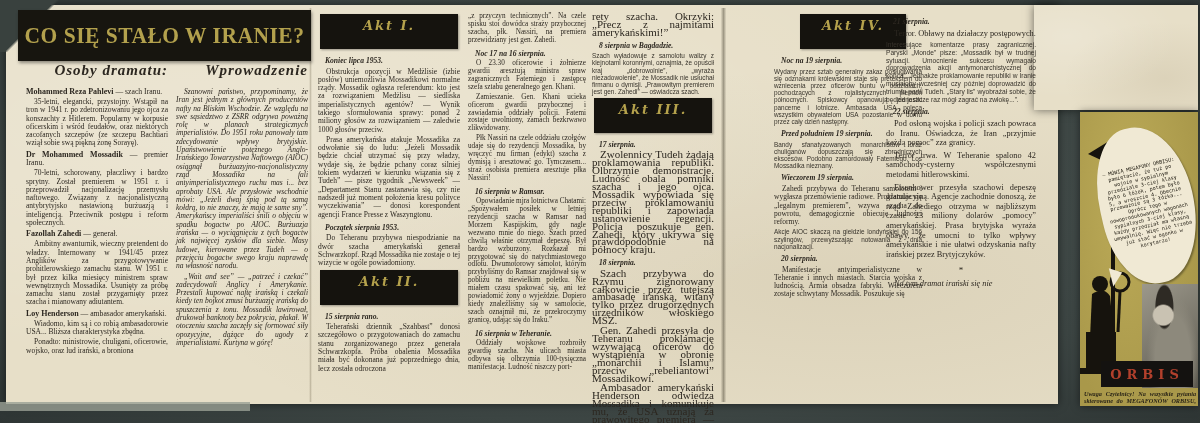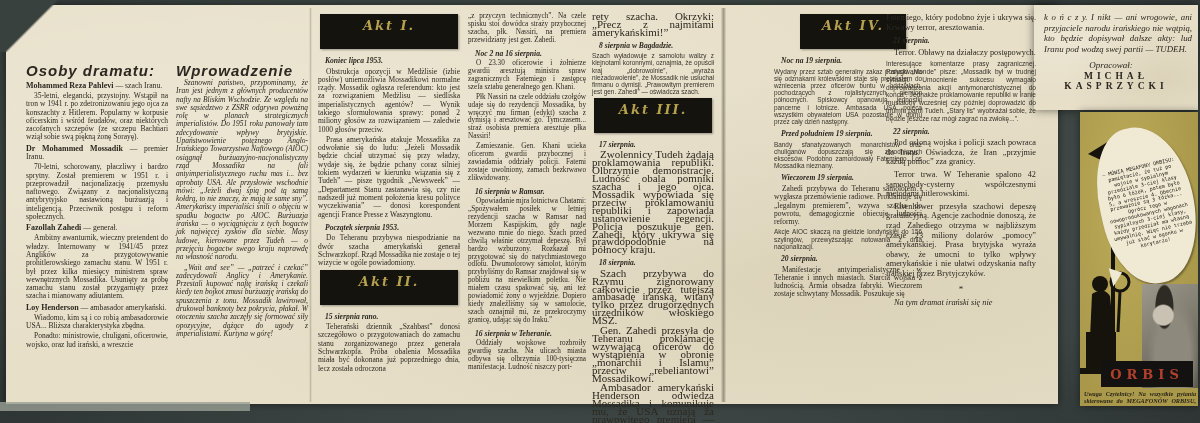--- a/index.html
+++ b/index.html
@@ -29,22 +29,22 @@
   
   .col{position:absolute;color:#2c2720;}
   #colA{left:26px; top:62px; width:142px;}
   #colB{left:176px;top:62px; width:132px;}
   #colC{left:318px;top:13px; width:142px;}
   #colD{left:468px;top:13px; width:118px;}
   #colE{left:592px;top:13px; width:122px;}
   #colF{left:730px;top:13px; width:148px;margin-left:44px;}
   #colG{left:886px;top:13px; width:150px;}
   #colH{left:1044px;top:12px;width:148px;}
-  .b-kicker{font-family:Liberation Sans, sans-serif;font-style:italic;font-weight:bold;
-    font-size:15px;line-height:17px;text-align:left;letter-spacing:1px;margin:0 0 0;}
+  .b-kicker{font-family:Liberation Serif, serif;font-style:italic;font-weight:bold;
+    font-size:15px;line-height:17px;text-align:right;letter-spacing:1px;margin:0 0 9px;}
   .b-act{background:#15130e;color:#b5a24c;font-family:"DejaVu Serif",serif;
     font-style:italic;font-weight:bold;font-size:13px;line-height:23px;height:35px;
     text-align:center;letter-spacing:2px;margin:1px 2px 7px;box-shadow:1px 1px 2px rgba(0,0,0,.35);}
   #colF .b-act{margin:1px 16px 7px 26px;}
   .b-date{font-style:italic;font-weight:bold;font-size:7.6px;line-height:9px;
     margin:4px 0 2.5px 7px;}
   .b-p,.b-pc,.b-pi,.b-pic{font-size:7.5px;line-height:8.3px;text-align:justify;
     margin:0 0 2px;text-indent:8px;}
   .b-pc,.b-pic{text-indent:0;}
   .b-pi,.b-pic{font-style:italic;}
@@ -94,55 +94,58 @@
 
 <div id="scene">
 
   <div class="paper" id="paper-main"></div>
   <div class="paper" id="paper-tr"></div>
   <div id="corner-shadow"></div>
   <div id="crease-1"></div>
   <div id="crease-2"></div>
   <div id="bottom-sliver"></div>
 
+  <div id="title-banner">
+    <span>CO SIĘ STAŁO W IRANIE?</span>
+  </div>
 
   <div class="col" id="colA">
       <div class="b-kicker">Osoby dramatu:</div>
       <div class="b-lead"><b>Mohammed Reza Pahlevi</b> — szach Iranu.</div>
       <div class="b-p">35-letni, elegancki, przystojny. Wstąpił na tron w 1941 r. po zdetronizowaniu jego ojca za konszachty z Hitlerem. Popularny w korpusie oficerskim i wśród feudałów, oraz niektórych zacofanych szczepów (ze szczepu Bachtiari wziął sobie swą piękną żonę Sorayę).</div>
       <div class="b-lead"><b>Dr Mohammed Mossadik</b> — premier Iranu.</div>
       <div class="b-p">70-letni, schorowany, płaczliwy i bardzo sprytny. Został premierem w 1951 r. i przeprowadził nacjonalizację przemysłu naftowego. Związany z nacjonalistyczną antybrytyjsko nastawioną burżuazją i inteligencją. Przeciwnik postępu i reform społecznych.</div>
       <div class="b-lead"><b>Fazollah Zahedi</b> — generał.</div>
       <div class="b-p">Ambitny awanturnik, wieczny pretendent do władzy. Internowany w 1941/45 przez Anglików za przygotowywanie prohitlerowskiego zamachu stanu. W 1951 r. był przez kilka miesięcy ministrem spraw wewnętrznych Mossadika. Usunięty za próbę zamachu stanu został przygarnięty przez szacha i mianowany adiutantem.</div>
       <div class="b-lead"><b>Loy Henderson</b> — ambasador amerykański.</div>
       <div class="b-p">Wiadomo, kim są i co robią ambasadorowie USA... Bliższa charakterystyka zbędna.</div>
-      <div class="b-p">Ponadto: ministrowie, chuligani, oficerowie, wojsko, oraz lud irański, a wreszcie</div>
+      <div class="b-p">Ponadto: ministrowie, chuligani, oficerowie, wojsko, oraz lud irański, a broniona</div>
     </div>
   <div class="col" id="colB">
       <div class="b-kicker">Wprowadzenie</div>
       <div class="b-pi">Szanowni państwo, przypominamy, że Iran jest jednym z głównych producentów nafty na Bliskim Wschodzie. Ze względu na swe sąsiedztwo z ZSRR odgrywa poważną rolę w planach strategicznych imperialistów. Do 1951 roku panowały tam zdecydowanie wpływy brytyjskie. Upaństwowienie potężnego Anglo-Irańskiego Towarzystwa Naftowego (AIOC) osiągnął burżuazyjno-nacjonalistyczny rząd Mossadika na fali antyimperialistycznego ruchu mas i... bez aprobaty USA. Ale przysłowie wschodnie mówi: „Jeżeli dwaj śpią pod tą samą kołdrą, to nie znaczy, że mają te same sny”. Amerykańscy imperialiści śnili o objęciu w spadku bogactw po AIOC. Burżuazja irańska — o wyciągnięciu z tych bogactw jak najwięcej zysków dla siebie. Masy ludowe, kierowane przez Tudeh — o przejęciu bogactw swego kraju naprawdę na własność narodu.</div>
       <div class="b-pi">„Wait and see” — „patrzeć i czekać” zadecydowali Anglicy i Amerykanie. Przestali kupować naftę irańską i czekali kiedy ten bojkot zmusi burżuazję irańską do spuszczenia z tonu. Mossadik lawirował, drukował banknoty bez pokrycia, płakał. W otoczeniu szacha zaczęły się formować siły opozycyjne, dążące do ugody z imperialistami. Kurtyna w górę!</div>
     </div>
   <div class="col" id="colC">
       <div class="b-act">Akt I.</div>
       <div class="b-date">Koniec lipca 1953.</div>
       <div class="b-p">Obstrukcja opozycji w Medżlisie (izbie posłów) uniemożliwia Mossadikowi normalne rządy. Mossadik ogłasza referendum: kto jest za rozwiązaniem Medżlisu — siedliska imperialistycznych agentów? — Wynik takiego sformułowania sprawy: ponad 2 miliony głosów za rozwiązaniem — zaledwie 1000 głosów przeciw.</div>
       <div class="b-p">Prasa amerykańska atakuje Mossadika za odwołanie się do ludu: „Jeżeli Mossadik będzie chciał utrzymać się przy władzy, wydaje się, że będzie pchany coraz silniej tokiem wydarzeń w kierunku wiązania się z Tudeh” — pisze tygodnik „Newsweek” — „Departament Stanu zastanawia się, czy nie nadszedł już moment położenia kresu polityce wyczekiwania” — donosi korespondent agencji France Presse z Waszyngtonu.</div>
       <div class="b-date">Początek sierpnia 1953.</div>
       <div class="b-p">Do Teheranu przybywa niespodzianie na dwór szacha amerykański generał Schwarzkopf. Rząd Mossadika nie zostaje o tej wizycie w ogóle powiadomiony.</div>
       <div class="b-act">Akt II.</div>
       <div class="b-date">15 sierpnia rano.</div>
       <div class="b-p">Teherański dziennik „Szahbast” donosi szczegółowo o przygotowaniach do zamachu stanu zorganizowanego przez generała Schwarzkopfa. Próba obalenia Mossadika miała być dokonana już poprzedniego dnia, lecz została odroczona</div>
     </div>
   <div class="col" id="colD">
       <div class="b-pc">„z przyczyn technicznych”. Na czele spisku stoi dowódca straży przybocznej szacha, płk. Nassiri, na premiera przewidziany jest gen. Zahedi.</div>
-      <div class="b-date">Noc 2 na 16 sierpnia.</div>
+      <div class="b-date">Noc 17 na 16 sierpnia.</div>
       <div class="b-p">O 23.30 oficerowie i żołnierze gwardii aresztują ministra spraw zagranicznych Fatemiego i zastępcę szefa sztabu generalnego gen. Khani.</div>
+      <div class="b-p">Zamieszanie. Gen. Khani ucieka oficerom gwardii przybocznej i zawiadamia oddziały policji. Fatemi zostaje uwolniony, zamach bezkrwawo zlikwidowany.</div>
       <div class="b-p">Płk Nassiri na czele oddziału czołgów udaje się do rezydencji Mossadika, by wręczyć mu firman (edykt) szacha z dymisją i aresztować go. Tymczasem... straż osobista premiera aresztuje płka Nassiri!</div>
-      <div class="b-p">Zamieszanie. Gen. Khani ucieka oficerom gwardii przybocznej i zawiadamia oddziały policji. Fatemi zostaje uwolniony, zamach bezkrwawo zlikwidowany.</div>
       <div class="b-date">16 sierpnia w Ramsar.</div>
       <div class="b-p">Opowiadanie mjra lotnictwa Chatami: „Spożywałem posiłek w letniej rezydencji szacha w Ramsar nad Morzem Kaspijskim, gdy nagle wezwano mnie do niego. Szach przed chwilą właśnie otrzymał depeszę. Był bardzo wzburzony. Rozkazał mi przygotować się do natychmiastowego odlotu. Dwumotorowy samolot, którym przybyliśmy do Ramsar znajdował się w pobliżu na niewielkim poletku. Nie miałem czasu spakować się, ani też powiadomić żony o wyjeździe. Dopiero kiedy znaleźliśmy się w samolocie, szach oznajmił mi, że przekroczymy granicę, udając się do Iraku.”</div>
       <div class="b-date">16 sierpnia w Teheranie.</div>
       <div class="b-p">Oddziały wojskowe rozbroiły gwardię szacha. Na ulicach miasta odbywa się olbrzymia 100-tysięczna manifestacja. Ludność niszczy port-</div>
     </div>
   <div class="col" id="colE">
       <div class="b-pc">rety szacha. Okrzyki: „Precz z najmitami amerykańskimi!”</div>
       <div class="b-date">8 sierpnia w Bagdadzie.</div>
       <div class="b-small">Szach wyładowuje z samolotu walizy z klejnotami koronnymi, oznajmia, że opuścił kraj „dobrowolnie”, „wyraża niezadowolenie”, że Mossadik nie usłuchał firmanu o dymisji. „Prawowitym premierem jest gen. Zahedi” — oświadcza szach.</div>
       <div class="b-act">Akt III.</div>
@@ -161,35 +164,29 @@
       <div class="b-small">Wydany przez sztab generalny zakaz posługiwania się odznakami królewskimi staje się pretekstem do wzniecenia przez oficerów buntu w oddziałach, pochodzących z rojalistycznych plemion północnych. Spiskowcy opanowują jednostki pancerne i lotnicze. Ambasada USA poleca wszystkim obywatelom USA pozostanie w domu przez cały dzień następny.</div>
       <div class="b-date">Przed południem 19 sierpnia.</div>
       <div class="b-small">Bandy sfanatyzowanych monarchistów oraz chuliganów dopuszczają się zbrodniczych ekscesów. Podobno zamordowały Fatemiego. Los Mossadika nieznany.</div>
       <div class="b-date">Wieczorem 19 sierpnia.</div>
       <div class="b-p">Zahedi przybywa do Teheranu samolotem i wygłasza przemówienie radiowe. Proklamuje się „legalnym premierem”, wzywa szacha do powrotu, demagogicznie obiecuje ludności reformy.</div>
       <div class="b-small">Akcje AIOC skaczą na giełdzie londyńskiej do 156 szylingów, przewyższając notowania z dnia nacjonalizacji.</div>
       <div class="b-date">20 sierpnia.</div>
       <div class="b-p">Manifestacje antyimperialistyczne w Teheranie i innych miastach. Starcia wojska z ludnością. Armia obsadza fabryki. Wieczorem zostaje schwytany Mossadik. Poszukuje się</div>
     </div>
   <div class="col" id="colG">
-      <div class="b-pc">Fatemiego, który podobno żyje i ukrywa się. Krwawy terror, aresztowania.</div>
       <div class="b-date">21 sierpnia.</div>
       <div class="b-p">Terror. Obławy na działaczy postępowych.</div>
       <div class="b-small">Interesujące komentarze prasy zagranicznej. Paryski „Monde” pisze: „Mossadik był w trudnej sytuacji. Umocnienie sukcesu wymagało doprowadzenia akcji antymonarchistycznej do końca”. Jednakże proklamowanie republiki w Iranie musiałoby wcześniej czy później doprowadzić do triumfu partii Tudeh. „Stary lis” wyobrażał sobie, że będzie jeszcze raz mógł zagrać na zwłokę...”.</div>
       <div class="b-date">22 sierpnia.</div>
       <div class="b-p">Pod osłoną wojska i policji szach powraca do Iranu. Oświadcza, że Iran „przyjmie każdą pomoc” zza granicy.</div>
       <div class="b-p">Terror trwa. W Teheranie spalono 42 samochody-cysterny współczesnymi metodami hitlerowskimi.</div>
       <div class="b-p">Eisenhower przesyła szachowi depeszę gratulacyjną. Agencje zachodnie donoszą, że rząd Zahediego otrzyma w najbliższym czasie 23 miliony dolarów „pomocy” amerykańskiej. Prasa brytyjska wyraża obawy, że umocni to tylko wpływy amerykańskie i nie ułatwi odzyskania nafty irańskiej przez Brytyjczyków.</div>
       <div class="b-star">*</div>
       <div class="b-pi">Na tym dramat irański się nie</div>
-    </div>
-  <div class="col" id="colH">
-      <div class="b-pic">k o ń c z y.  I nikt — ani wrogowie, ani przyjaciele narodu irańskiego nie wątpią, kto będzie dopisywał dalsze akty: lud Iranu pod wodzą swej partii — TUDEH.</div>
-      <div class="b-sig">Opracował:</div>
-      <div class="b-sigcaps">MICHAŁ KASPRZYCKI</div>
     </div>
 
   <div id="ad">
     <svg id="announcer" width="62" height="250" viewBox="0 0 62 250">
       <polygon points="34,6 8,22 34,34" fill="#16130d"></polygon>
       <rect x="31" y="6" width="4" height="232" fill="#16130d"></rect>
       <circle cx="20" cy="152" r="8" fill="#16130d"></circle>
       <path d="M12 162 Q24 154 30 164 L34 204 Q22 214 10 206 Z" fill="#16130d"></path>
       <rect x="6" y="200" width="30" height="38" fill="#16130d"></rect>
       <circle cx="40" cy="150" r="9" fill="none" stroke="#16130d" stroke-width="3"></circle>

